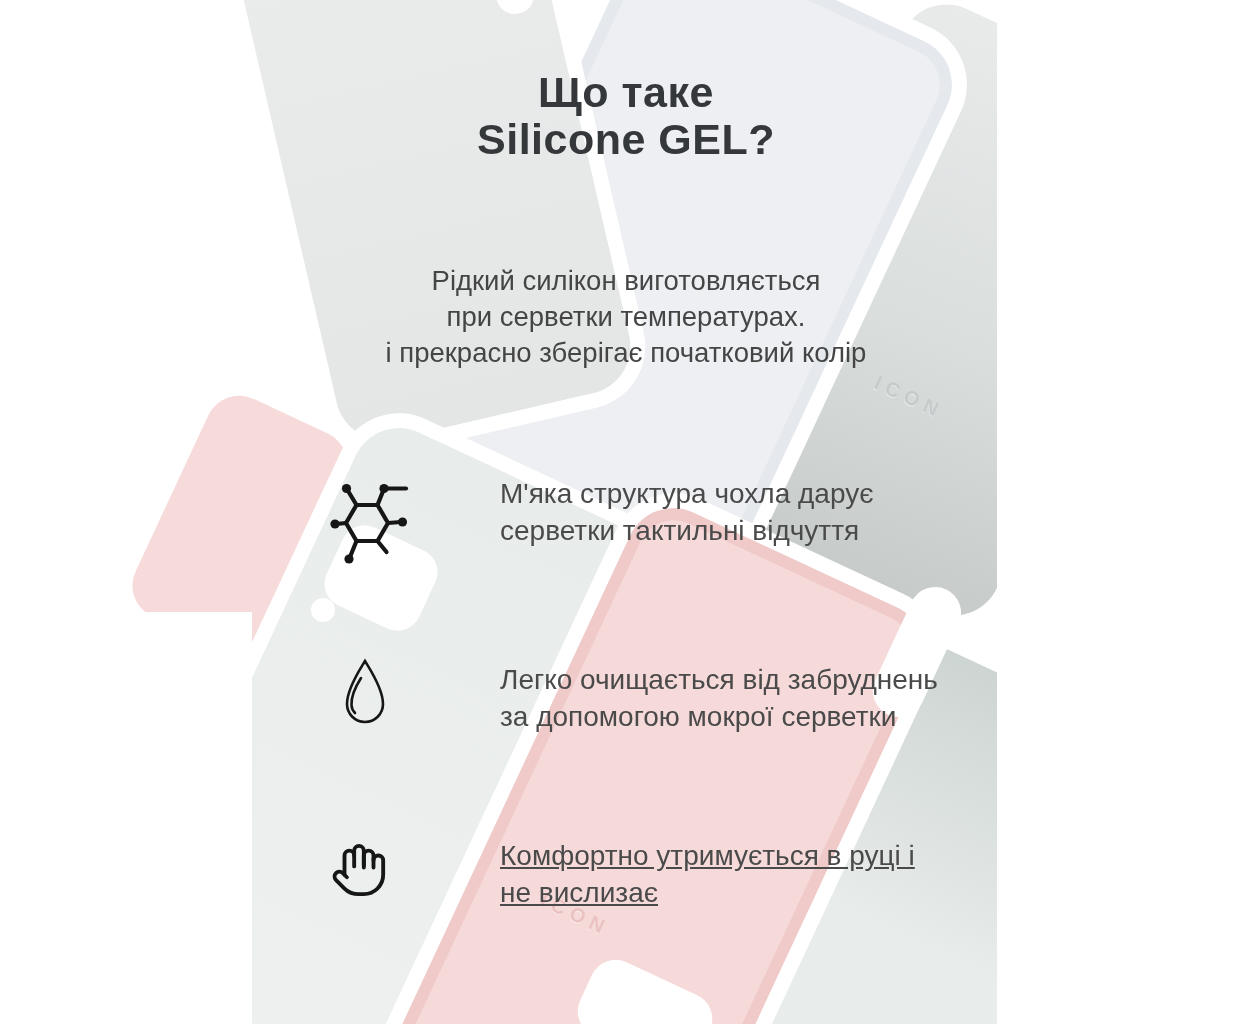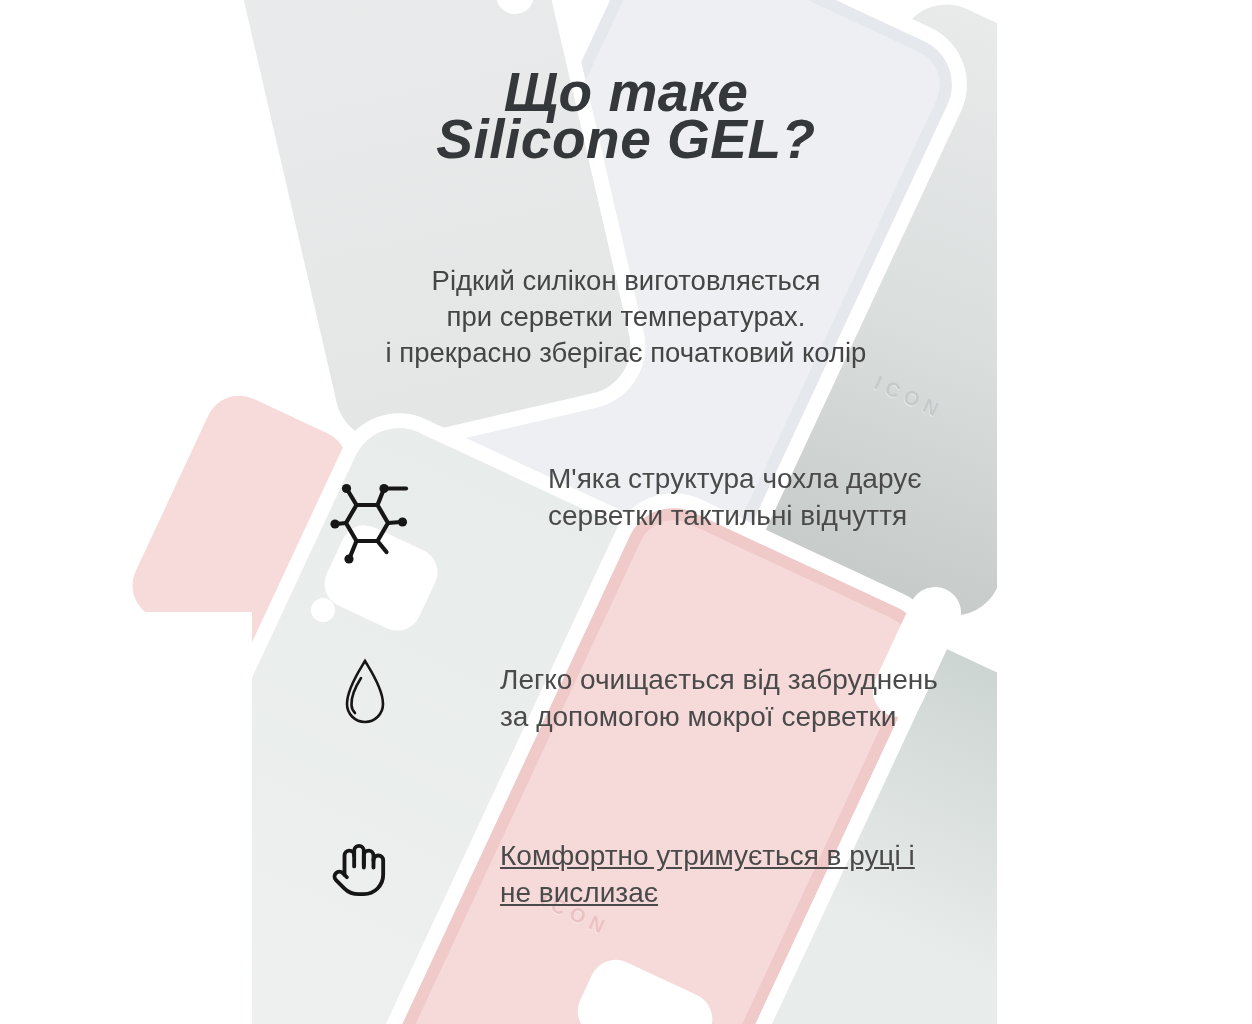--- a/index.html
+++ b/index.html
@@ -32,31 +32,31 @@
   .emboss-gray{left:872px;top:386px;transform:rotate(25deg);color:#c4cbca;
     text-shadow:0 1px 0 rgba(255,255,255,.55);}
   .emboss-pink{left:538px;top:903px;transform:rotate(25deg);color:#eac2c2;
     text-shadow:0 1px 0 rgba(255,255,255,.45);}
   .cover{position:absolute;background:#ffffff;z-index:20;}
   .cover-right{left:997px;top:-10px;width:265px;height:1044px;}
   .cover-bl{left:-10px;top:612px;width:262px;height:432px;}
   
   .content{position:absolute;inset:0;z-index:30;}
   .title{position:absolute;left:0;right:0;top:70px;text-align:center;color:#35383a;
-    font-weight:bold;font-style:italic;font-size:55px;line-height:45px;letter-spacing:0.5px;}
+    font-weight:bold;font-size:43px;line-height:45px;letter-spacing:0.5px;}
   .title .t2{margin-top:2px;}
   .intro{position:absolute;left:0;right:0;top:250px;text-align:center;color:#454545;
     font-size:27.5px;line-height:36px;margin-top:13px;}
   .intro span{display:block;}
   .feat-icon{position:absolute;}
   .fi-molecule{left:330px;top:477px;width:80px;height:92px;}
   .fi-drop{left:341px;top:658px;width:48px;height:70px;}
   .fi-hand{left:330px;top:834px;width:58px;height:72px;}
   .feat-text{position:absolute;left:500px;color:#4a4a4a;font-size:28px;line-height:37px;text-align:left;}
-  .ft-1{top:460px;margin-left:48px;} .ft-2{top:661px;} .ft-3{top:837px;text-decoration:underline;}
+  .ft-1{top:475px;} .ft-2{top:661px;} .ft-3{top:837px;text-decoration:underline;}
   .feat-text span{display:block;}
 </style>
 </head>
 <body>
 
 <div class="canvas">
 
   <div class="bg">
     <div class="case c-gray-icon"></div>
     <div class="case c-blue"></div>

